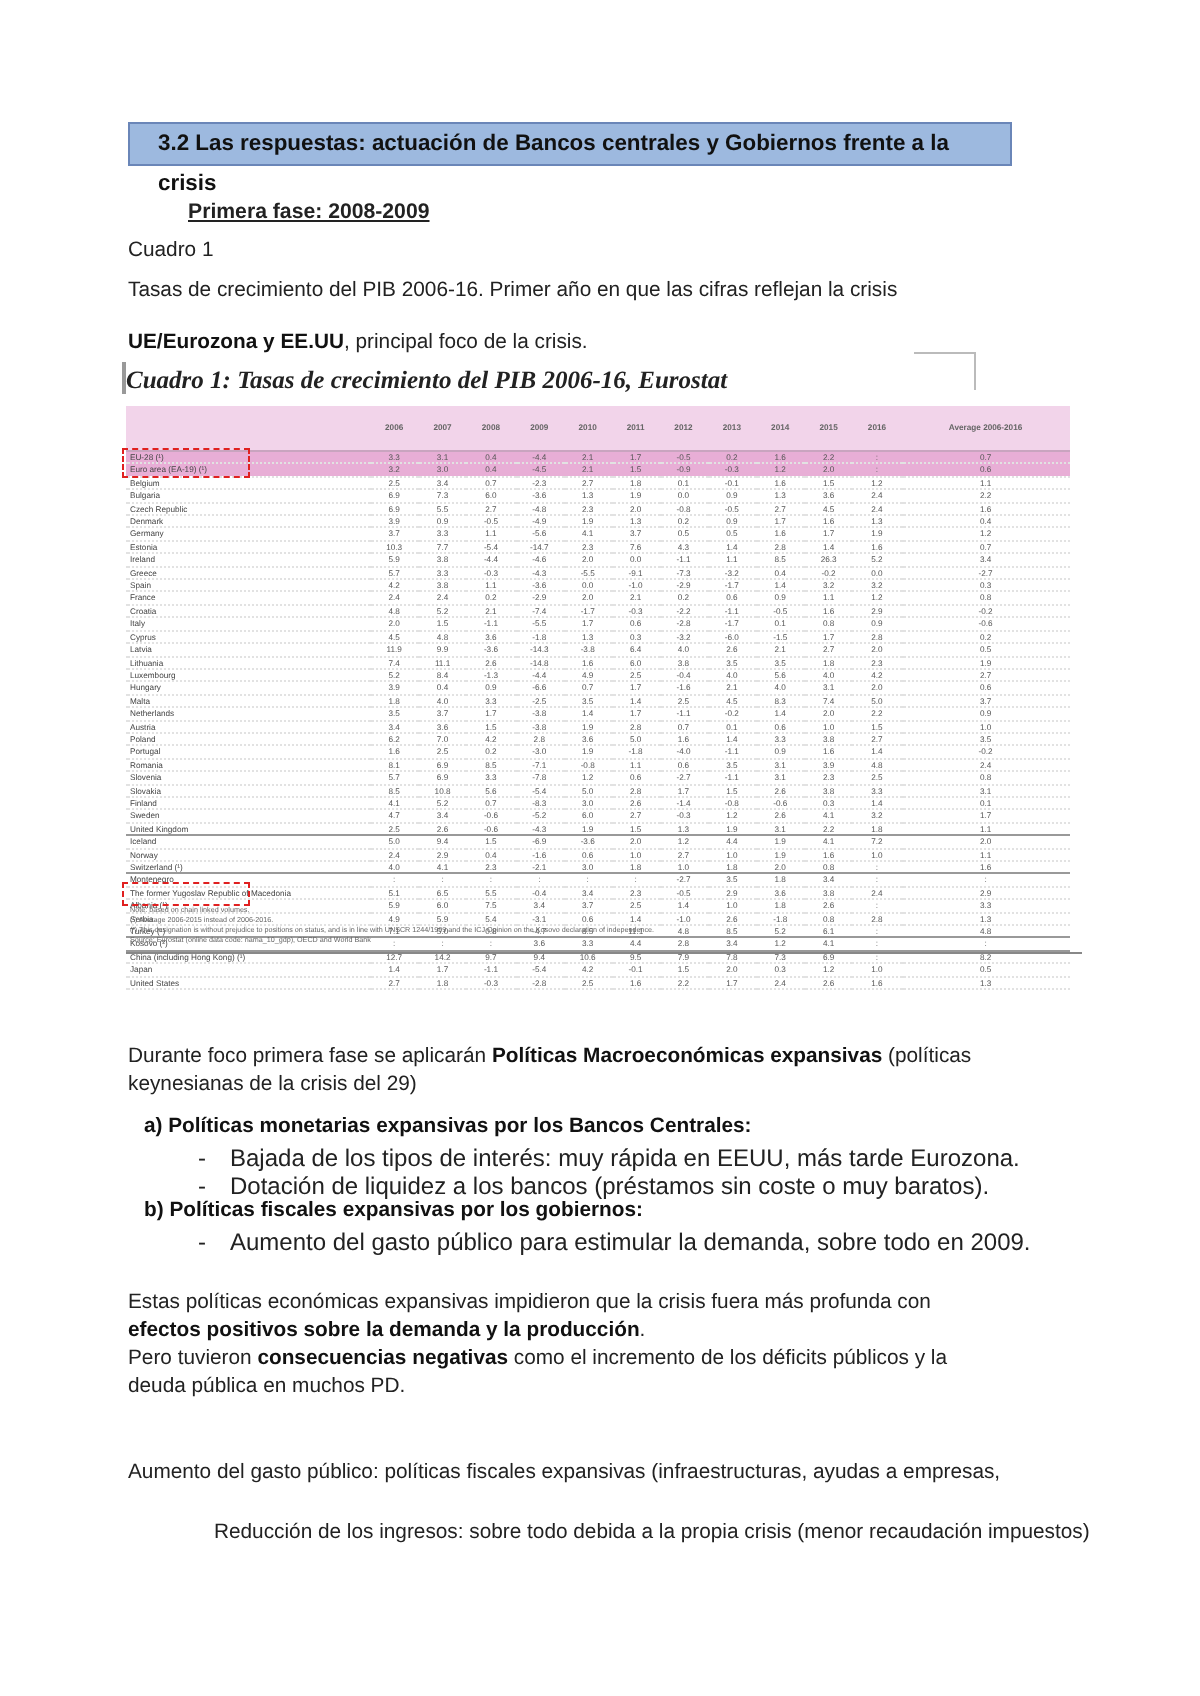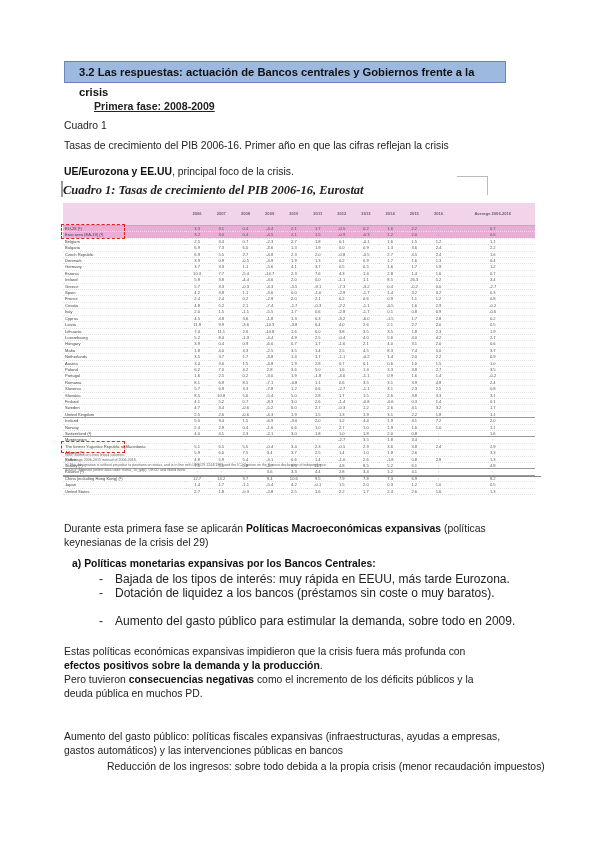--- a/index.html
+++ b/index.html
@@ -707,29 +707,29 @@
     <div class="dash-box" style="left:-2px; top:258px; width:62px; height:10px;"></div>
     <div class="notes">
       <div>Note: based on chain linked volumes.</div>
       <div>(¹) Average 2006-2015 instead of 2006-2016.</div>
       <div>(²) This designation is without prejudice to positions on status, and is in line with UNSCR 1244/1999 and the ICJ Opinion on the Kosovo declaration of independence.</div>
       <div>Source: Eurostat (online data code: nama_10_gdp), OECD and World Bank</div>
     </div>
     <div class="notes-line"></div>
   </div>
 
-  <div class="text" style="top:522px;"><span>Durante esta primera fase se aplicarán </span><b>Políticas Macroeconómicas expansivas</b><span> (políticas</span></div>
+  <div class="text" style="top:522px;"><span>Durante foco primera fase se aplicarán </span><b>Políticas Macroeconómicas expansivas</b><span> (políticas</span></div>
   <div class="text" style="top:536px;">keynesianas de la crisis del 29)</div>
 
   <div class="list-head" style="top:558px;">a) Políticas monetarias expansivas por los Bancos Centrales:</div>
   <div class="list-item" style="top:572px;"><span class="dash">-</span><span>Bajada de los tipos de interés: muy rápida en EEUU, más tarde Eurozona.</span></div>
   <div class="list-item" style="top:586px;"><span class="dash">-</span><span>Dotación de liquidez a los bancos (préstamos sin coste o muy baratos).</span></div>
+  <div class="list-head" style="top:600px;">b) Políticas fiscales expansivas por los gobiernos:</div>
   <div class="list-item" style="top:614px;"><span class="dash">-</span><span>Aumento del gasto público para estimular la demanda, sobre todo en 2009.</span></div>
 
   <div class="text" style="top:645px;">Estas políticas económicas expansivas impidieron que la crisis fuera más profunda con</div>
   <div class="text" style="top:659px;"><b>efectos positivos sobre la demanda y la producción</b><span>.</span></div>
   <div class="text" style="top:673px;"><span>Pero tuvieron </span><b>consecuencias negativas</b><span> como el incremento de los déficits públicos y la</span></div>
   <div class="text" style="top:687px;">deuda pública en muchos PD.</div>
 
   <div class="text" style="top:730px;">Aumento del gasto público: políticas fiscales expansivas (infraestructuras, ayudas a empresas,</div>
-  <div class="text" style="top:744px;">gastos automáticos) y las intervenciones públicas en bancos</div>
   <div class="text" style="top:760px;padding-left:43px;">Reducción de los ingresos: sobre todo debida a la propia crisis (menor recaudación impuestos)</div>
 </div>
 
 </body></html>

